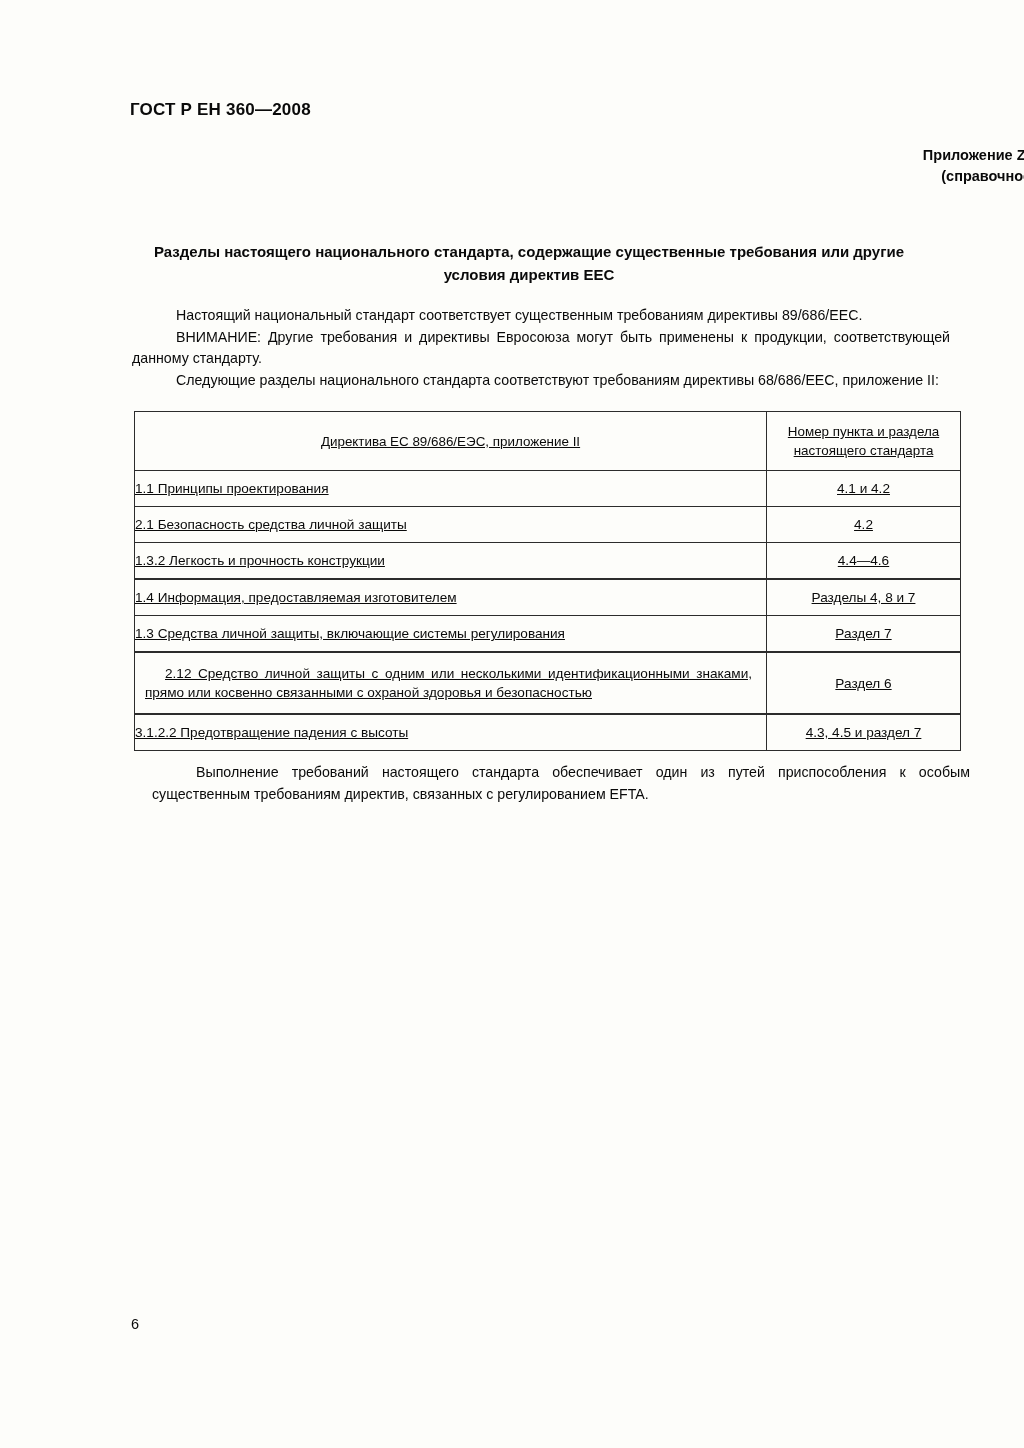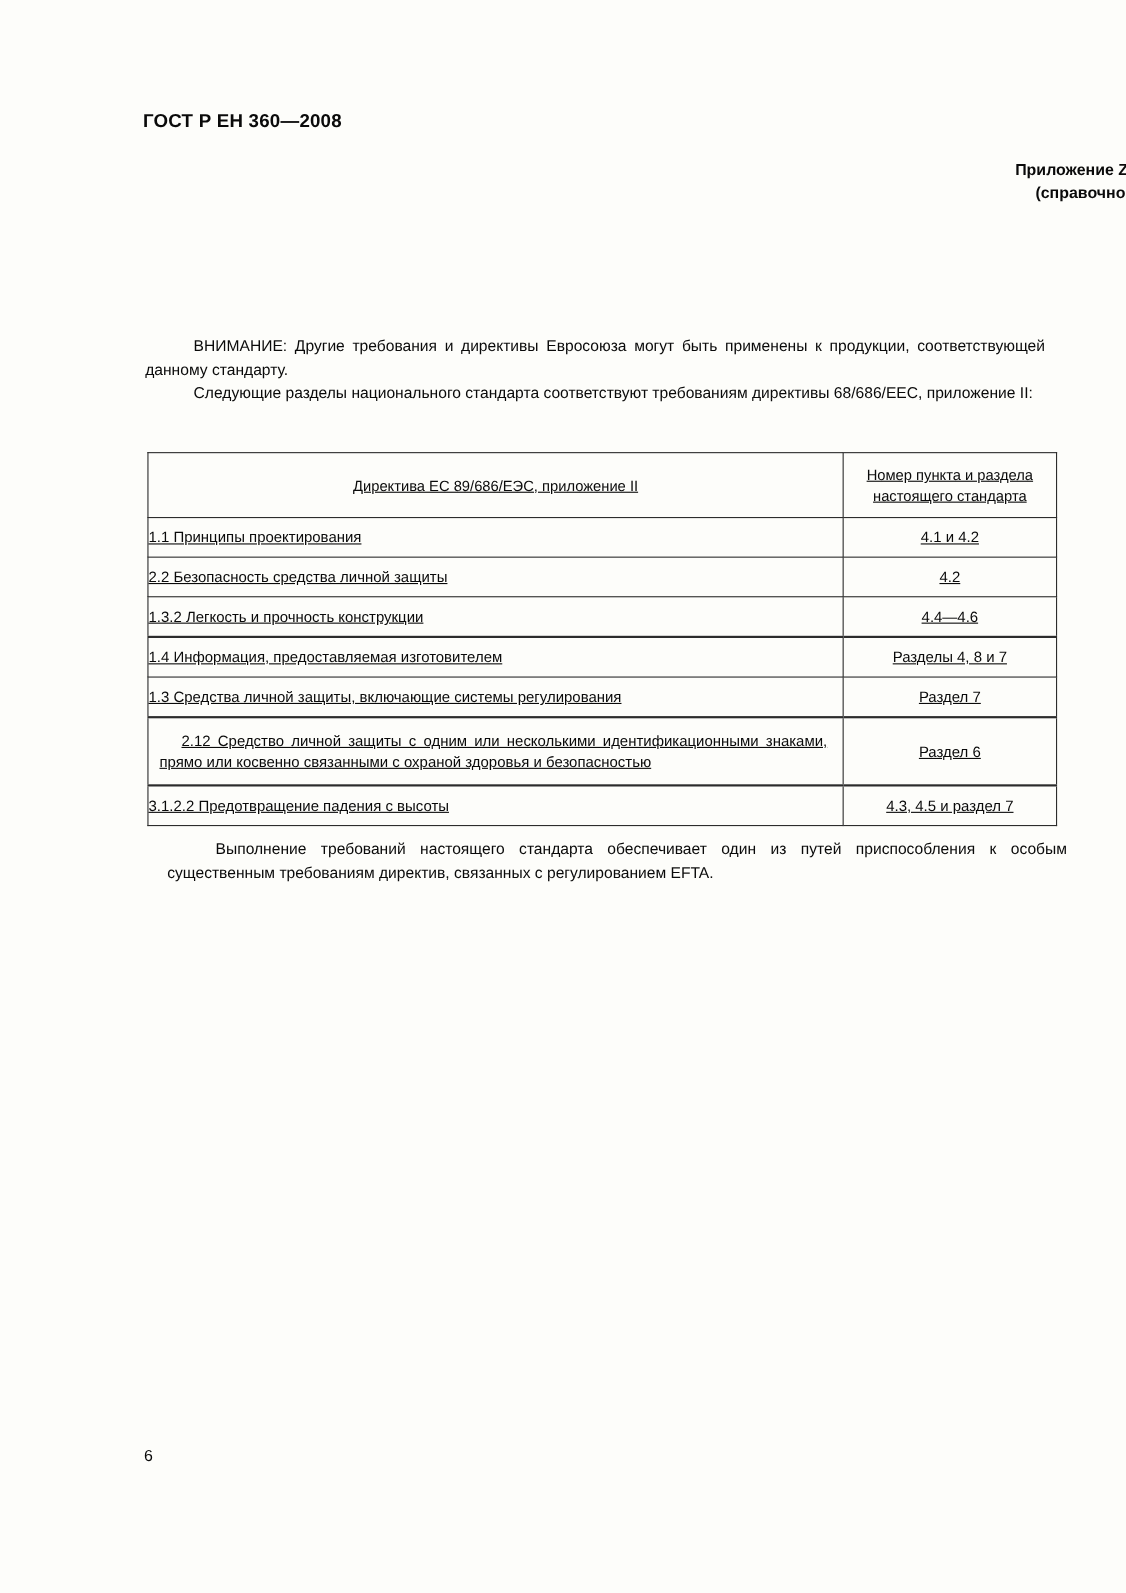--- a/index.html
+++ b/index.html
@@ -161,22 +161,27 @@
 
 <div class="page">
 
   <div class="running-head">ГОСТ Р ЕН 360—2008</div>
 
   <div class="annex-caption">
     <div>Приложение ZA</div>
     <div>(справочное)</div>
   </div>
 
+  <div class="main-heading">
+    <span>Разделы настоящего национального стандарта, содержащие существенные требования или</span>
+    <span>другие условия директив EEC</span>
+  </div>
 
   <div class="intro-block">
+    <p class="para indent">Настоящий национальный стандарт соответствует существенным требованиям директивы 89/686/EEC.</p>
     <p class="para indent">ВНИМАНИЕ: Другие требования и директивы Евросоюза могут быть применены к продукции, соответствующей данному стандарту.</p>
     <p class="para indent">Следующие разделы национального стандарта соответствуют требованиям директивы 68/686/EEC, приложение II:</p>
   </div>
 
   <div class="req-table-wrap">
     <table class="req-table">
       <colgroup>
         <col class="c-left">
         <col class="c-right">
       </colgroup>
@@ -185,21 +190,21 @@
           <th class="head-cell">Директива ЕС 89/686/ЕЭС, приложение II</th>
           <th class="head-cell">Номер пункта и раздела настоящего стандарта</th>
         </tr>
       </thead>
       <tbody>
         <tr>
           <td class="left-cell">1.1  Принципы проектирования</td>
           <td class="right-cell">4.1 и 4.2</td>
         </tr>
         <tr>
-          <td class="left-cell">2.2  Безопасность средства личной защиты</td>
+          <td class="left-cell">2.1  Безопасность средства личной защиты</td>
           <td class="right-cell">4.2</td>
         </tr>
         <tr>
           <td class="left-cell">1.3.2  Легкость и прочность конструкции</td>
           <td class="right-cell">4.4—4.6</td>
         </tr>
         <tr class="sep-strong">
           <td class="left-cell">1.4  Информация, предоставляемая изготовителем</td>
           <td class="right-cell">Разделы 4, 8 и 7</td>
         </tr>

